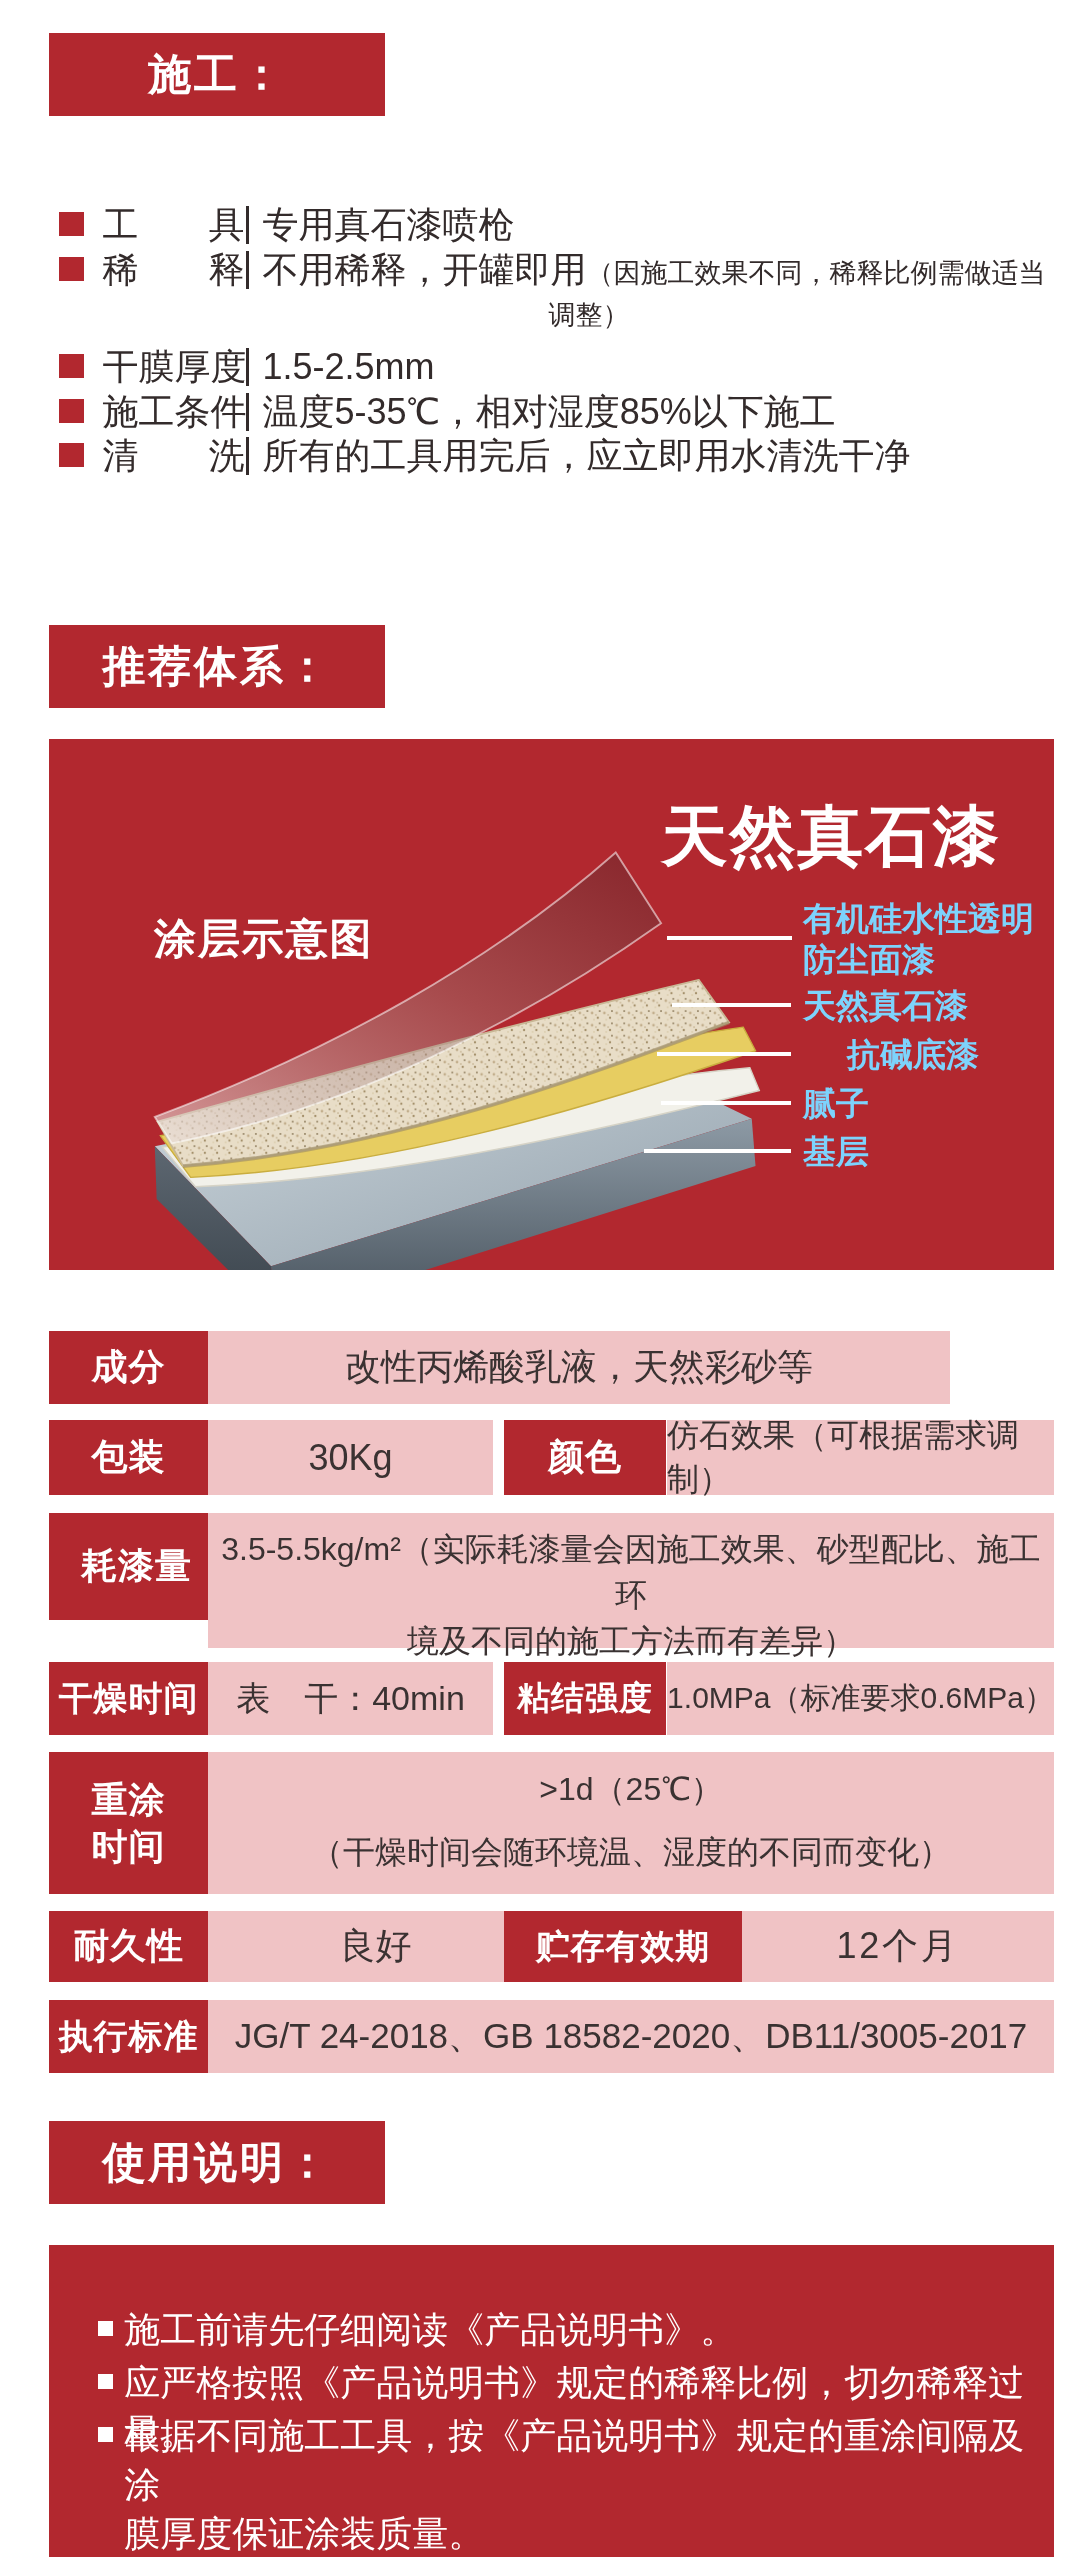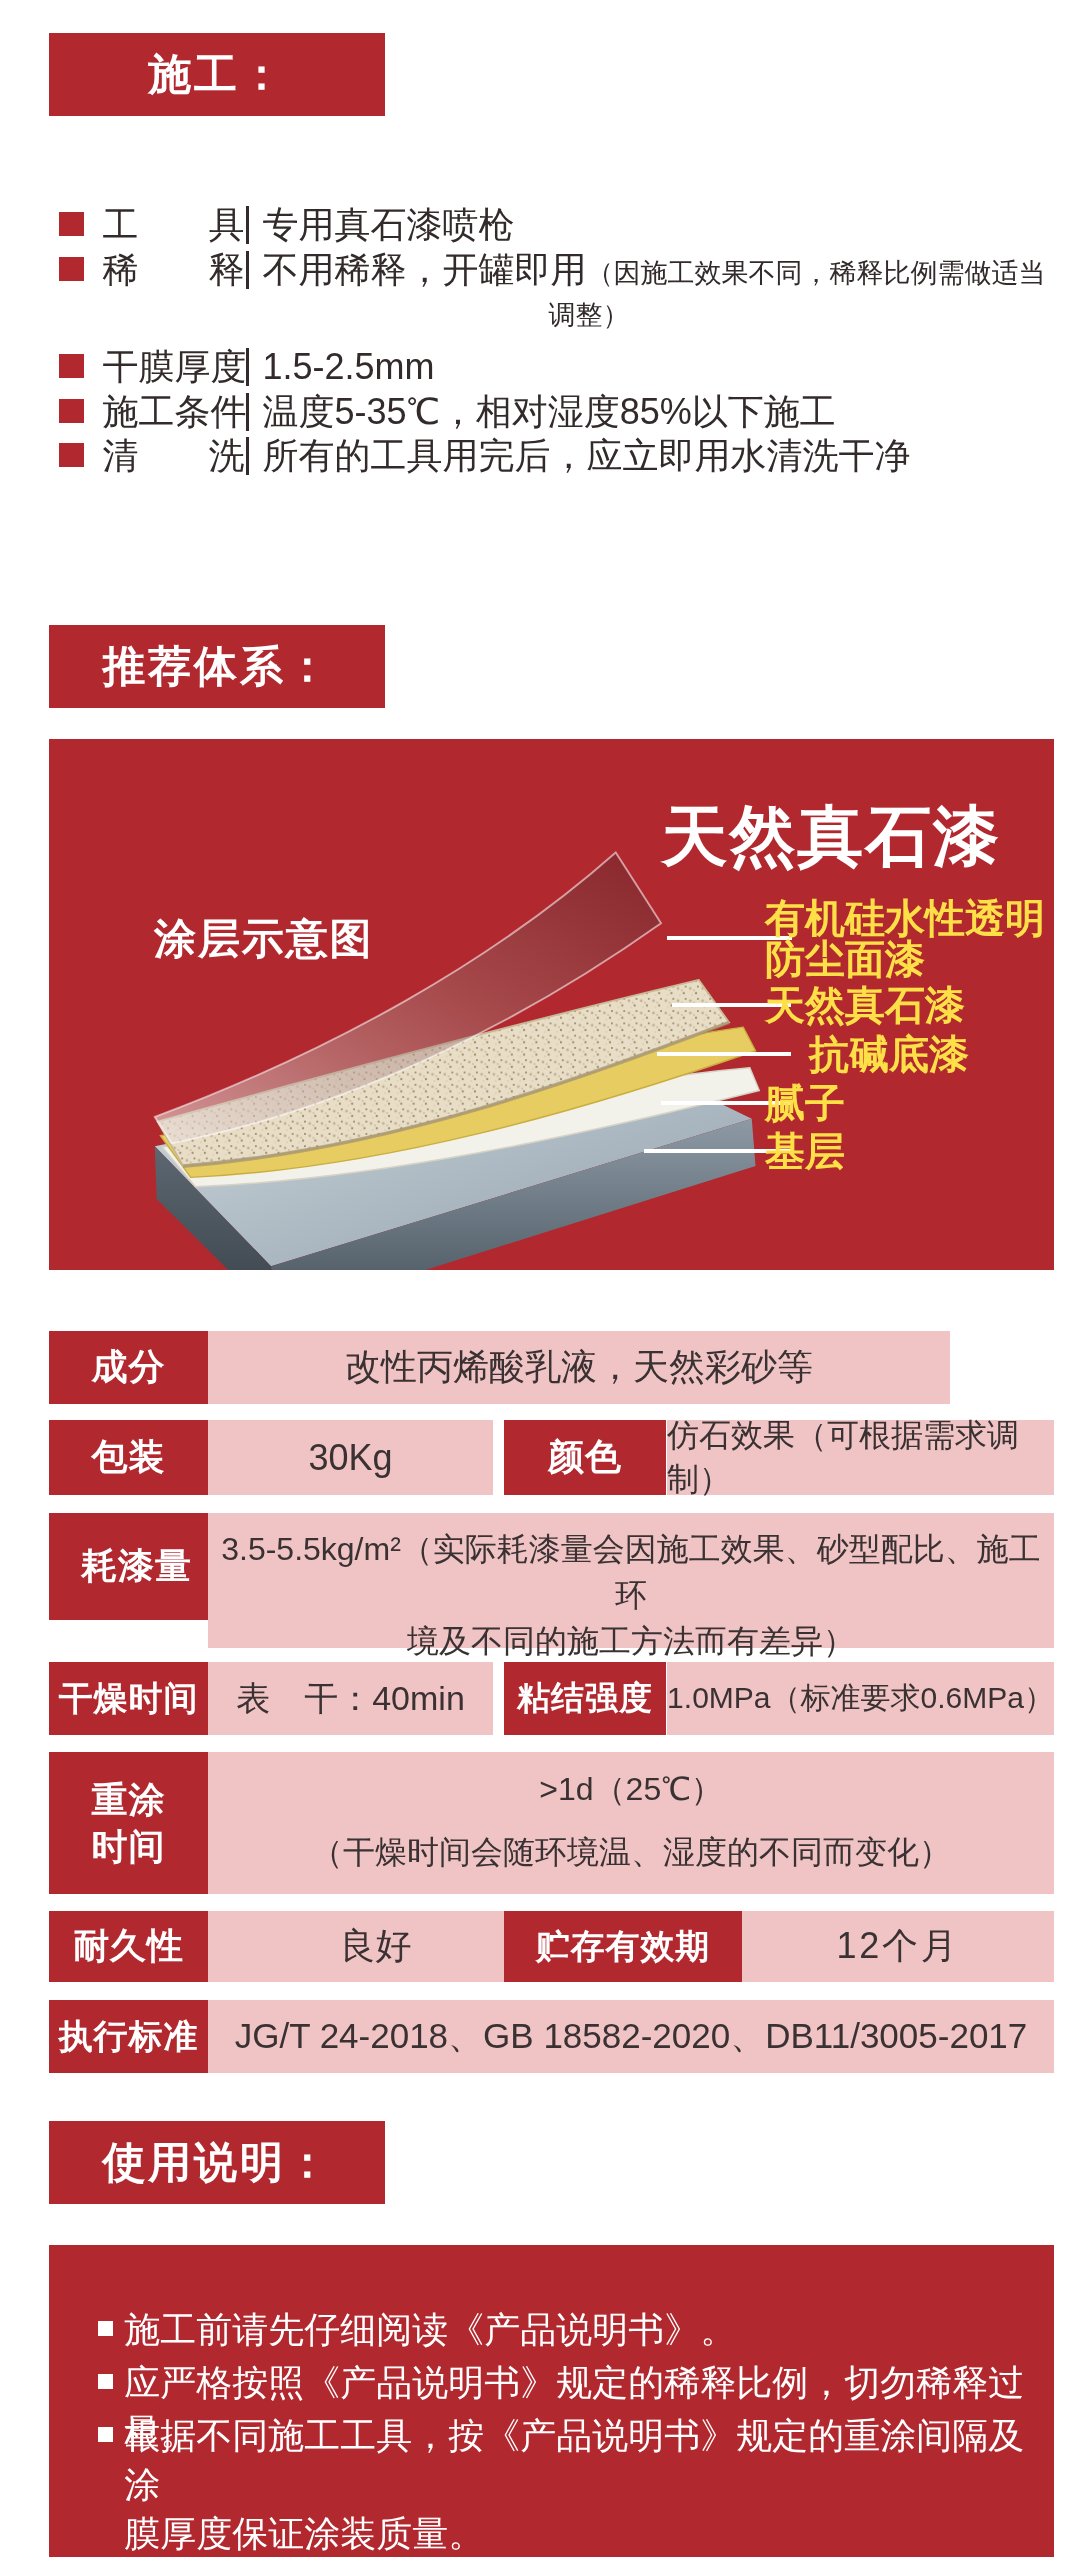--- a/index.html
+++ b/index.html
@@ -29,21 +29,21 @@
   .c-note{font-size:27px;}
   .c-note2{display:block;margin-left:286px;font-size:27px;line-height:40px;}
   
   .panel{position:absolute;left:49px;top:739px;width:1005px;height:531px;background:var(--red);overflow:hidden;}
   .panel-title{
     position:absolute;right:53px;top:53px;color:#fff;font-size:66px;font-weight:700;letter-spacing:1.9px;
   }
   .panel-caption{position:absolute;left:105px;top:172px;color:#fff;font-size:42px;font-weight:700;letter-spacing:1.9px;}
   .diagram{position:absolute;left:0;top:0;}
   .callout-line{position:absolute;height:3.8px;background:#fff;}
-  .callout-label{position:absolute;left:716px;color:#fde047;font-size:40px;font-weight:700;line-height:41px;white-space:nowrap;}
+  .callout-label{position:absolute;left:754px;color:#7dd3fc;font-size:33px;font-weight:700;line-height:41px;white-space:nowrap;}
   
   .cell{position:absolute;display:flex;align-items:center;justify-content:center;}
   .cell.lab{background:var(--red);color:#fff;font-size:36px;font-weight:700;letter-spacing:0.9px;}
   .cell.val{background:var(--pink);color:#3a3232;font-size:36px;}
   .cell .stack{text-align:center;}
   
   .u-box{position:absolute;left:49px;top:2245px;width:1005px;height:312px;background:var(--red);text-decoration:underline;}
   .u-note{position:absolute;left:49px;display:flex;align-items:flex-start;color:#fff;font-size:36px;line-height:49px;}
   .u-bullet{width:15px;height:15px;background:#fff;margin-top:16px;margin-right:11.3px;flex:0 0 auto;}
   .u-text span{display:block;}

